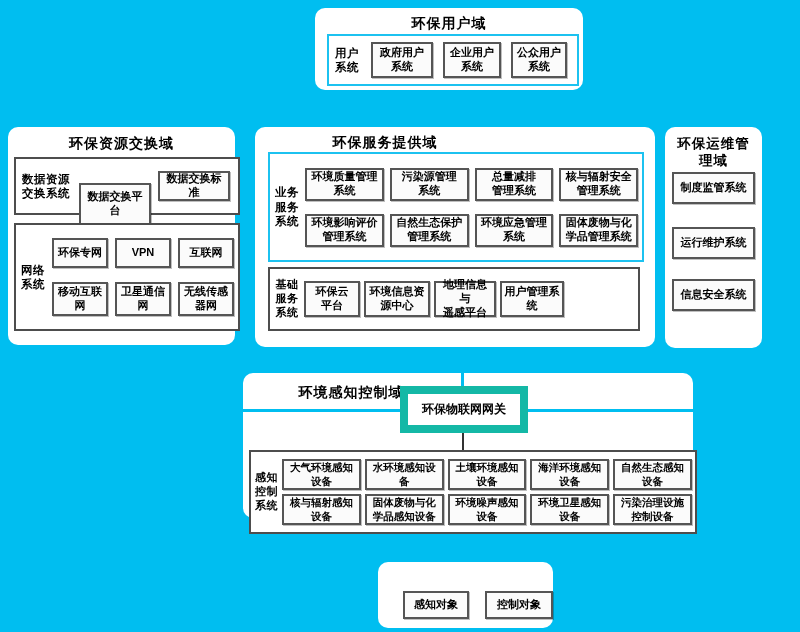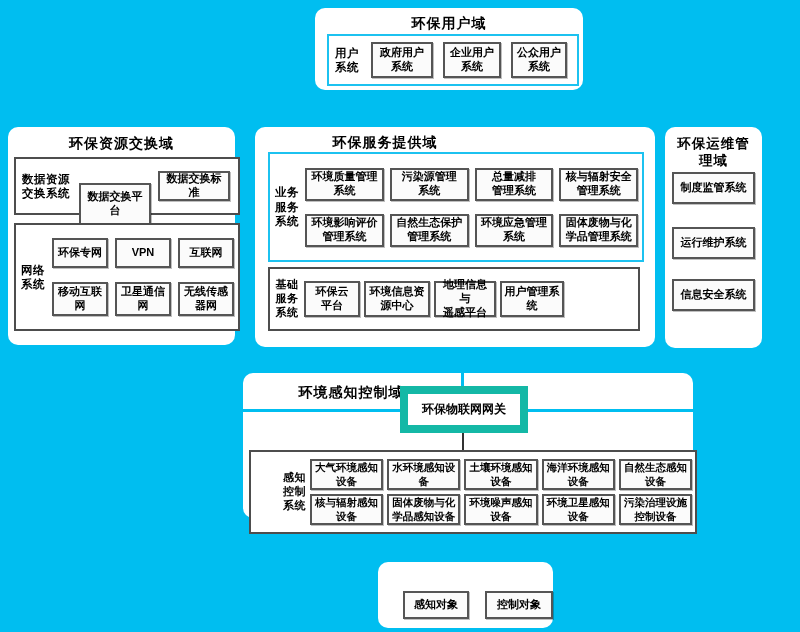--- a/index.html
+++ b/index.html
@@ -129,21 +129,21 @@
 </div>
 
 <div class="domain" style="left:243px;top:373px;width:450px;height:145px;">
   <div class="domain-title" style="left:38px;top:11px;width:140px;">环境感知控制域</div>
   <div class="connector cyanline" style="left:0;top:36px;width:100%;height:3px;"></div>
   <div class="connector cyanline" style="left:218px;top:0;width:3px;height:14px;"></div>
   <div class="connector blackline" style="left:219px;top:60px;width:2px;height:18px;"></div>
   <div style="position:absolute;left:157px;top:13px;width:128px;height:47px;background:#fff;border:8px solid #14b8a6;
               display:flex;align-items:center;justify-content:center;font-weight:bold;font-size:12px;z-index:2;box-sizing:border-box;">环保物联网网关</div>
   <div class="group" style="left:6px;top:77px;width:438px;height:80px;padding:0 3px;gap:3px;">
-    <div class="glabel" style="width:25px;font-size:11px;margin-left:28px;">感知
+    <div class="glabel" style="width:25px;font-size:11px;">感知
 控制
 系统</div>
     <div class="boxgrid" style="grid-template-columns:repeat(5,1fr);column-gap:4px;row-gap:4px;">
       <div class="sbox" style="height:31px;font-size:10.5px;">大气环境感知
 设备</div>
       <div class="sbox" style="height:31px;font-size:10.5px;">水环境感知设
 备</div>
       <div class="sbox" style="height:31px;font-size:10.5px;">土壤环境感知
 设备</div>
       <div class="sbox" style="height:31px;font-size:10.5px;">海洋环境感知

